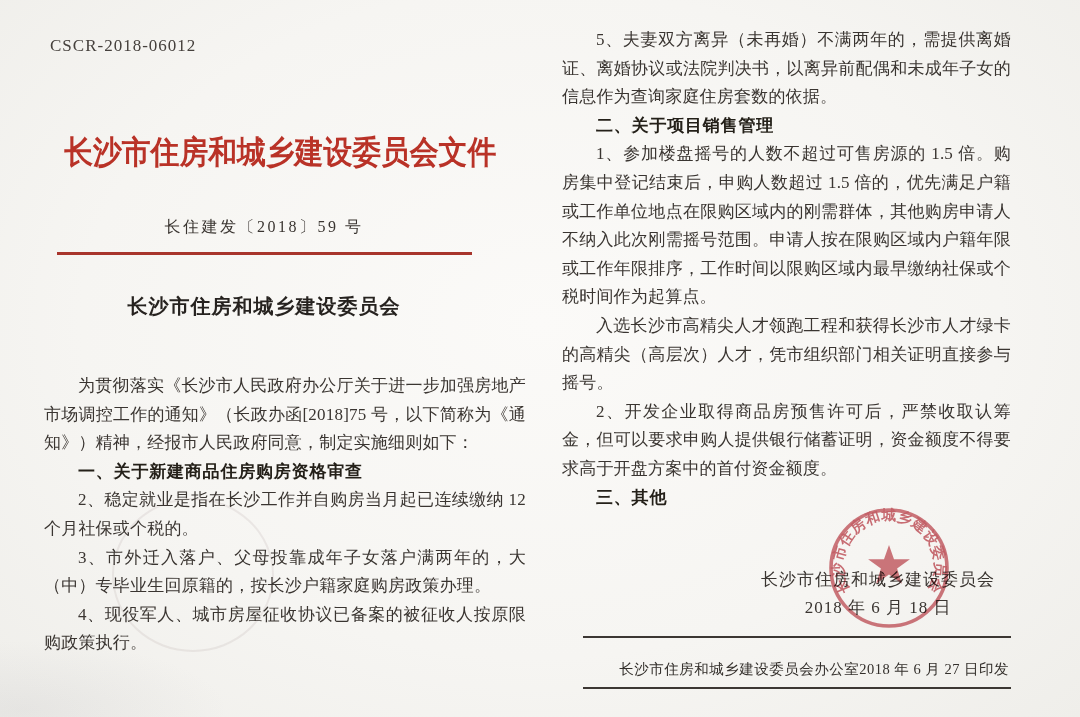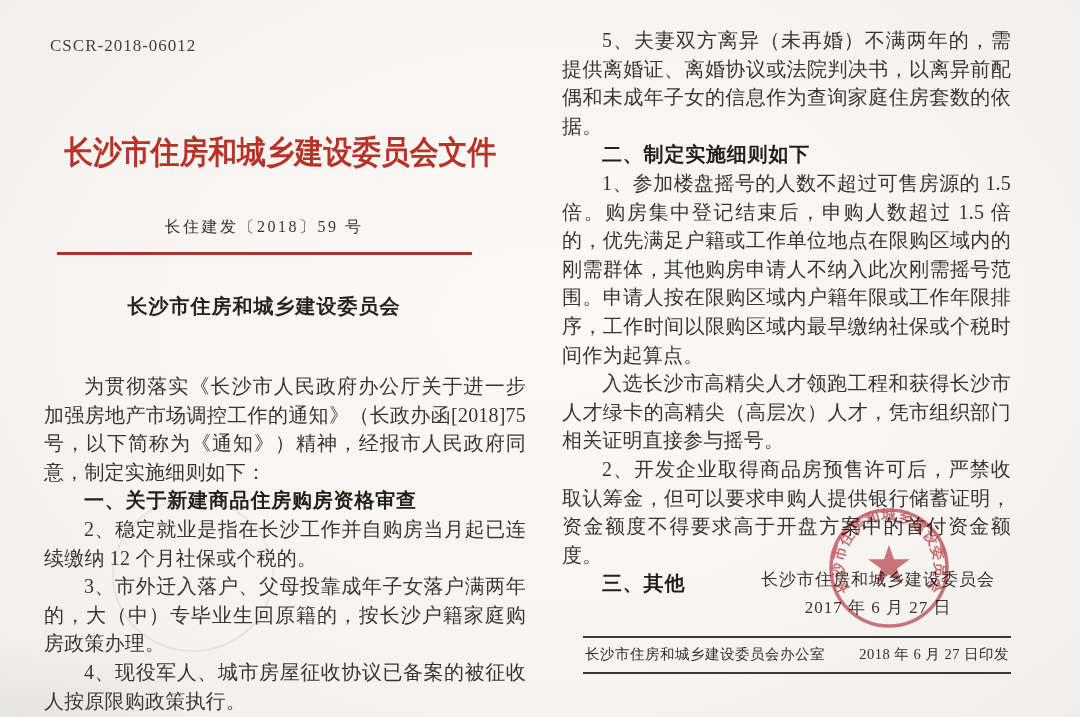--- a/index.html
+++ b/index.html
@@ -35,21 +35,21 @@
   .red-rule{
     left:57px;top:252px;width:415px;height:3px;
   }
   .doc-title{
     left:42px;top:291px;width:444px;text-align:center;
     font-weight:bold;color:#26221f;
   }
   .doc-title .t1{font-size:20px;line-height:30px;letter-spacing:1px;}
   .doc-title .t2{font-size:22px;line-height:33px;letter-spacing:0.5px;}
   .body-col{
-    font-size:20px;line-height:28.6px;letter-spacing:0.2px;
+    font-size:17px;line-height:28.6px;letter-spacing:0.2px;
     text-align:justify;color:#3a3531;
   }
   .body-col p{margin:0;text-indent:2em;}
   .body-col p.heading{font-weight:bold;color:#242019;letter-spacing:0.8px;}
   .left-body{left:44px;top:372px;width:482px;}
   .right-body{left:562px;top:26px;width:449px;}
   .ghost-stamp{
     left:112px;top:498px;width:158px;height:150px;
     border:2px solid rgba(168,152,148,0.16);border-radius:50%;
   }
@@ -58,22 +58,22 @@
     left:742px;top:566px;width:272px;text-align:center;
     font-size:17px;line-height:28px;letter-spacing:1px;color:#3a3531;
   }
   .seal{
     left:826px;top:505px;width:126px;height:126px;
     mix-blend-mode:multiply;opacity:0.88;
   }
   .footer{
     left:583px;top:636px;width:424px;
     border-top:2px solid #3c3733;border-bottom:2px solid #3c3733;
-    padding:7px 2px 8px 2px;
-    display:flex;justify-content:space-between;align-items:center;
+    padding:22px 2px 8px 2px;
+    display:flex;justify-content:flex-end;align-items:center;
     font-size:14.5px;letter-spacing:0.5px;color:#332f2b;
   }
   .noise-corner{
     left:0;top:640px;width:230px;height:77px;
     background:radial-gradient(ellipse at 10% 90%, rgba(140,140,150,0.10), rgba(0,0,0,0) 70%);
   }
 </style>
 </head>
 <body>
 
@@ -96,30 +96,30 @@
   <div class="abs body-col left-body">
     <p>为贯彻落实《长沙市人民政府办公厅关于进一步加强房地产市场调控工作的通知》（长政办函[2018]75 号，以下简称为《通知》）精神，经报市人民政府同意，制定实施细则如下：</p>
     <p class="heading">一、关于新建商品住房购房资格审查</p>
     <p>2、稳定就业是指在长沙工作并自购房当月起已连续缴纳 12 个月社保或个税的。</p>
     <p>3、市外迁入落户、父母投靠成年子女落户满两年的，大（中）专毕业生回原籍的，按长沙户籍家庭购房政策办理。</p>
     <p>4、现役军人、城市房屋征收协议已备案的被征收人按原限购政策执行。</p>
   </div>
 
   <div class="abs body-col right-body">
     <p>5、夫妻双方离异（未再婚）不满两年的，需提供离婚证、离婚协议或法院判决书，以离异前配偶和未成年子女的信息作为查询家庭住房套数的依据。</p>
-    <p class="heading">二、制定实施细则如下</p>
+    <p class="heading">二、关于项目销售管理</p>
     <p>1、参加楼盘摇号的人数不超过可售房源的 1.5 倍。购房集中登记结束后，申购人数超过 1.5 倍的，优先满足户籍或工作单位地点在限购区域内的刚需群体，其他购房申请人不纳入此次刚需摇号范围。申请人按在限购区域内户籍年限或工作年限排序，工作时间以限购区域内最早缴纳社保或个税时间作为起算点。</p>
     <p>入选长沙市高精尖人才领跑工程和获得长沙市人才绿卡的高精尖（高层次）人才，凭市组织部门相关证明直接参与摇号。</p>
     <p>2、开发企业取得商品房预售许可后，严禁收取认筹金，但可以要求申购人提供银行储蓄证明，资金额度不得要求高于开盘方案中的首付资金额度。</p>
     <p class="heading">三、其他</p>
   </div>
 
   <div class="abs signature">
     <div>长沙市住房和城乡建设委员会</div>
-    <div>2017 年 6 月 27 日</div>
+    <div>2018 年 6 月 18 日</div>
   </div>
 
   <div class="abs seal">
     <svg width="126" height="126" viewBox="0 0 126 126">
       <defs>
         <path id="sealArc" d="M 21.9,81.9 A 46,46 0 1 1 104.1,81.9" fill="none"></path>
       </defs>
       <circle cx="63" cy="63" r="58" fill="none" stroke="#c24b55" stroke-width="3.6" opacity="0.85"></circle>
       <text font-size="14.5" font-weight="bold" fill="#c24b55" opacity="0.9" font-family="Liberation Serif, DejaVu Serif, serif" letter-spacing="0.5">
         <textPath href="#sealArc" startOffset="50%" text-anchor="middle">长沙市住房和城乡建设委员会</textPath>

